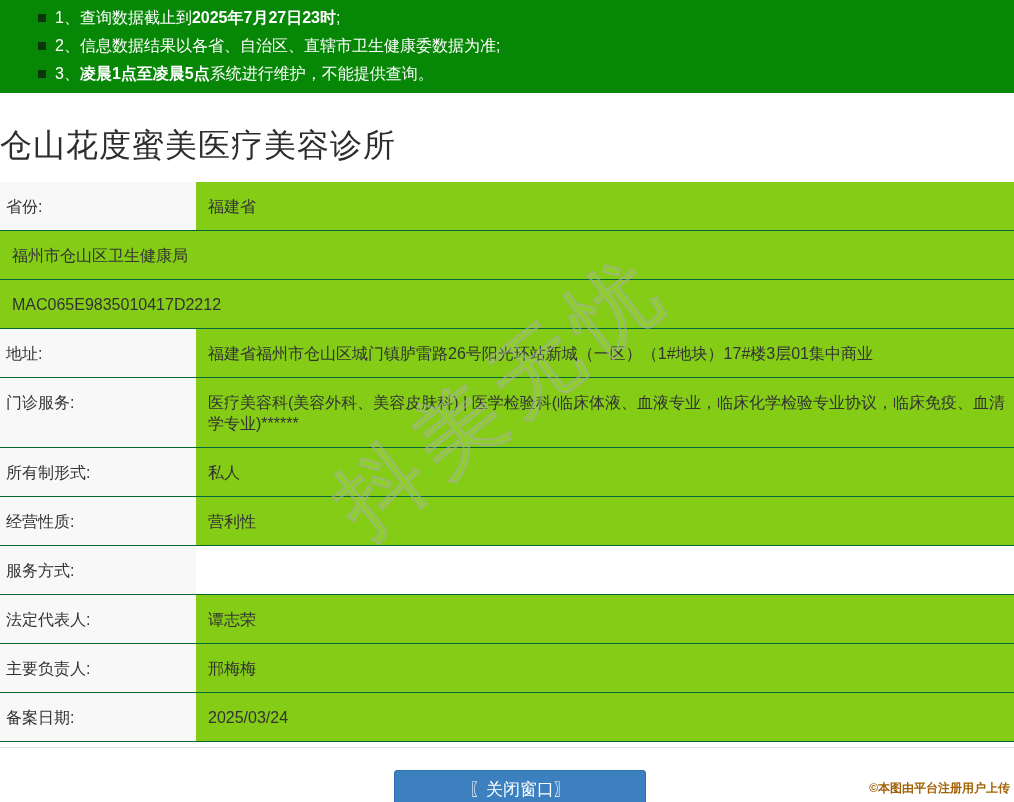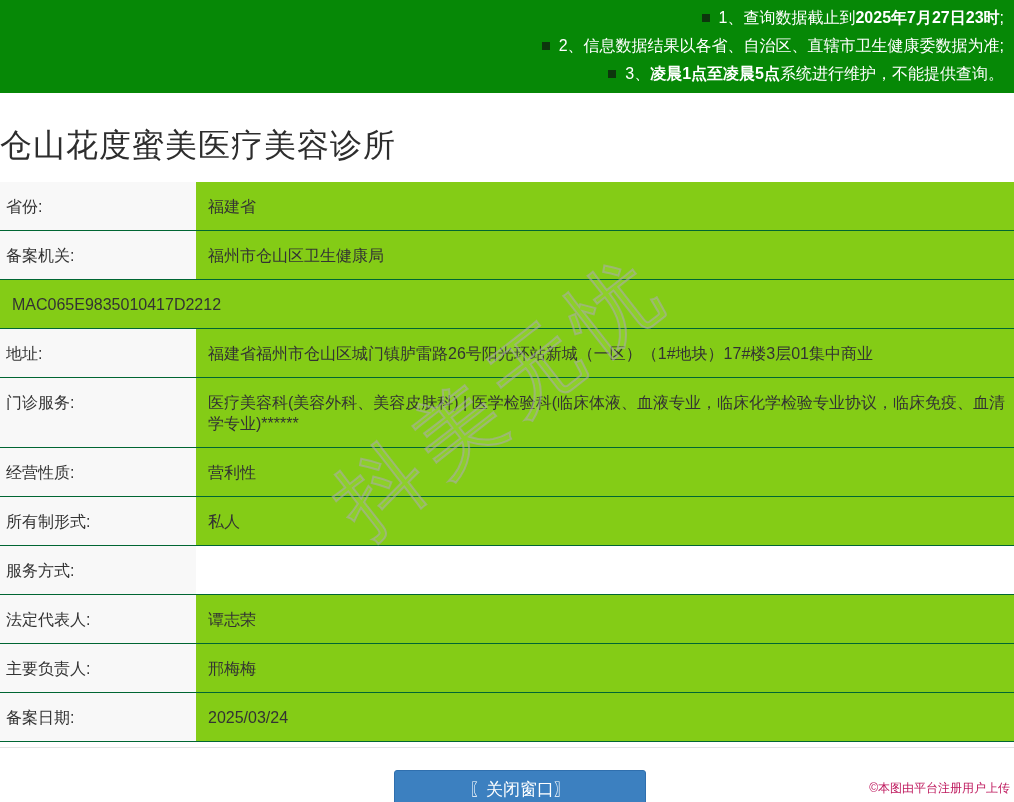--- a/index.html
+++ b/index.html
@@ -14,21 +14,21 @@
     overflow:hidden;
     background:#ffffff;
   }
 
   
   .notice{
     background:#068806;
     color:#ffffff;
     padding:4px 10px 5px 38px;
   }
-  .notice ul{list-style:none;margin:0;padding:0;text-align:right;}
+  .notice ul{list-style:none;margin:0;padding:0;}
   .notice li{
     font-size:16px;
     line-height:28px;
     white-space:nowrap;
     position:relative;
   }
   .sq{
     display:inline-block;
     width:8px;height:8px;
     background:#0d360d;
@@ -109,22 +109,22 @@
     font-size:17px;
     font-family:"Liberation Sans","DejaVu Sans",sans-serif;
     text-align:center;
     cursor:pointer;
   }
   .copyright{
     position:absolute;
     right:4px;
     top:780px;
     font-size:12px;
-    font-weight:normal;
-    color:#be185d;
+    font-weight:bold;
+    color:#a16207;
     text-shadow:
       -1px -1px 0 #fff, 1px -1px 0 #fff,
       -1px 1px 0 #fff, 1px 1px 0 #fff,
       0 0 2px #fff;
   }
 </style>
 </head>
 <body>
 
 <div class="page">
@@ -138,41 +138,40 @@
   </div>
 
   <h1 class="title">仓山花度蜜美医疗美容诊所</h1>
 
   <div class="table">
     <div class="row">
       <div class="cell-label">省份:</div>
       <div class="cell-value">福建省</div>
     </div>
     <div class="row">
-      <div class="cell-label">备案机关:</div>
       <div class="cell-value">福州市仓山区卫生健康局</div>
     </div>
     <div class="row">
       <div class="cell-value">MAC065E9835010417D2212</div>
     </div>
     <div class="row">
       <div class="cell-label">地址:</div>
       <div class="cell-value">福建省福州市仓山区城门镇胪雷路26号阳光环站新城（一区）（1#地块）17#楼3层01集中商业</div>
     </div>
     <div class="row">
       <div class="cell-label">门诊服务:</div>
       <div class="cell-value">医疗美容科(美容外科、美容皮肤科) | 医学检验科(临床体液、血液专业，临床化学检验专业协议，临床免疫、血清学专业)******</div>
     </div>
     <div class="row">
+      <div class="cell-label">所有制形式:</div>
+      <div class="cell-value">私人</div>
+    </div>
+    <div class="row">
       <div class="cell-label">经营性质:</div>
       <div class="cell-value">营利性</div>
-    </div>
-    <div class="row">
-      <div class="cell-label">所有制形式:</div>
-      <div class="cell-value">私人</div>
     </div>
     <div class="row">
       <div class="cell-label">服务方式:</div>
     </div>
     <div class="row">
       <div class="cell-label">法定代表人:</div>
       <div class="cell-value">谭志荣</div>
     </div>
     <div class="row">
       <div class="cell-label">主要负责人:</div>

